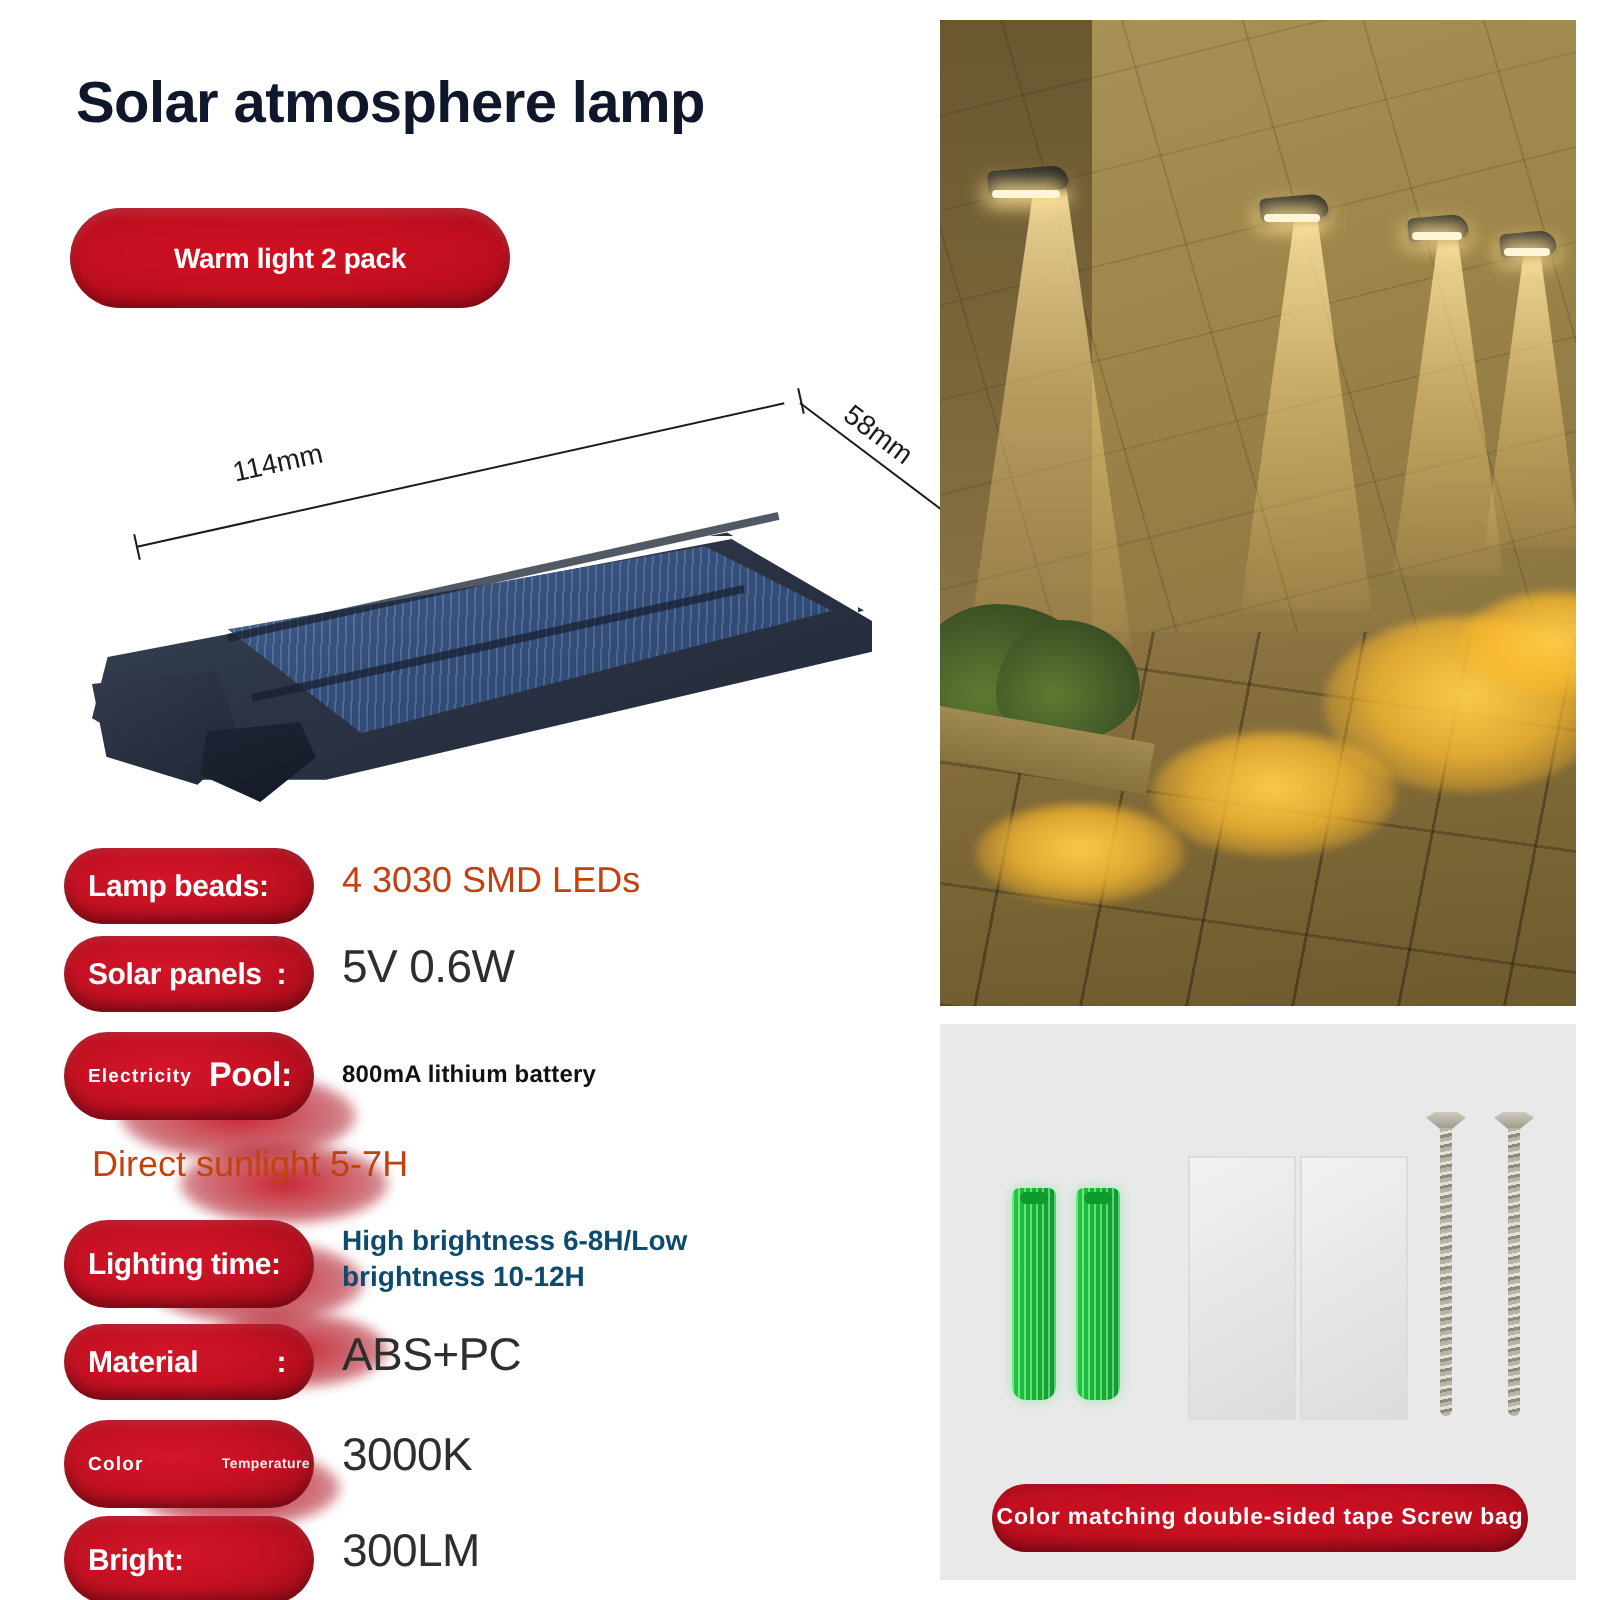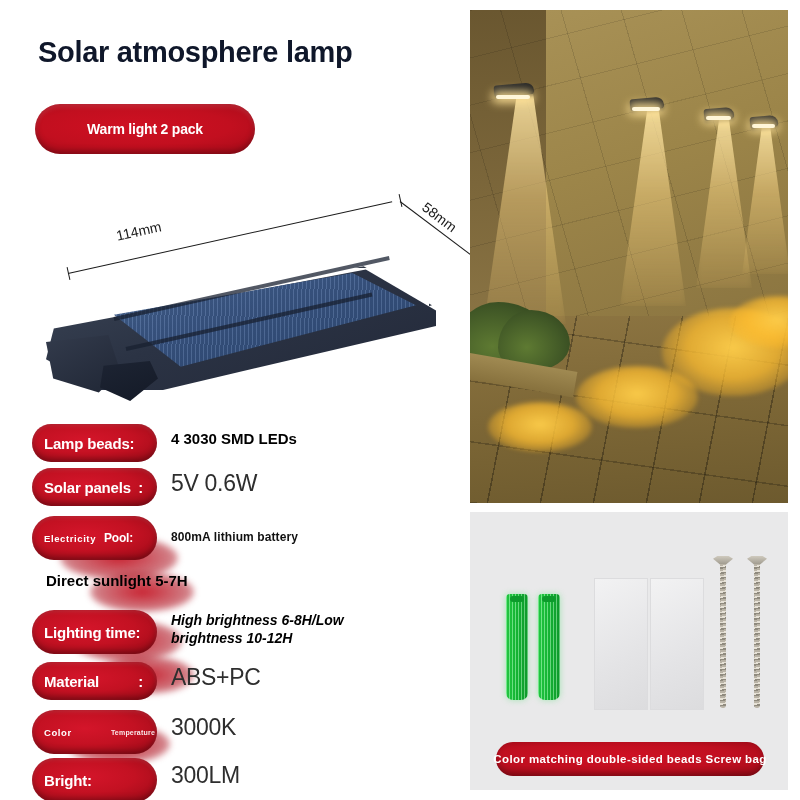--- a/index.html
+++ b/index.html
@@ -199,44 +199,44 @@
     padding-left: 12px;
   }
   .pill-label.small {
     font-size: 9.5px;
     font-weight: bold;
     letter-spacing: 0.6px;
     padding-left: 12px;
   }
   .pill-label.right {
     position: absolute;
-    right: 24px;
-    font-size: 12px;
+    right: 11px;
+    font-size: 17px;
   }
   .pill-label.tiny-right {
     position: absolute;
     right: 2px;
     font-size: 7px;
     letter-spacing: 0.2px;
     opacity: .9;
   }
   .pill-label.colon {
     position: absolute;
     right: 14px;
     font-size: 15px;
   }
   .spec-value {
     padding-left: 14px;
     padding-top: 6px;
     white-space: pre-line;
   }
-  .v-bold-15 { font-size: 15px; font-weight: bold; color: #000000; }
+  .v-bold-15 { font-size: 18px; font-weight: normal; color: #c2410c; }
   .v-light-22 { font-size: 23px; font-weight: normal; color: #2e2e2e; letter-spacing: -0.3px; }
   .v-bold-12 { font-size: 12px; font-weight: bold; color: #111; letter-spacing: .1px; }
-  .v-bold-14-2 { font-size: 14px; font-weight: bold; color: #000000; line-height: 1.25; font-style: italic; }
+  .v-bold-14-2 { font-size: 14px; font-weight: bold; color: #0c4a6e; line-height: 1.25; }
 
   
   .blob {
     position: absolute;
     background: radial-gradient(ellipse at 50% 50%, rgba(196,16,32,.92) 0%, rgba(170,12,26,.55) 60%, rgba(170,12,26,0) 100%);
     filter: blur(3px);
     pointer-events: none;
   }
 
   
@@ -517,15 +517,15 @@
   <div class="screw" style="left:248px; top:44px;">
     <div class="screw-head"></div>
     <div class="screw-shaft"></div>
   </div>
   <div class="screw" style="left:282px; top:44px;">
     <div class="screw-head"></div>
     <div class="screw-shaft"></div>
   </div>
 
   <div id="accessories-caption">
-    <span>Color matching double-sided beads Screw bag</span>
+    <span>Color matching double-sided tape Screw bag</span>
   </div>
 </div>
 
 </body></html>

